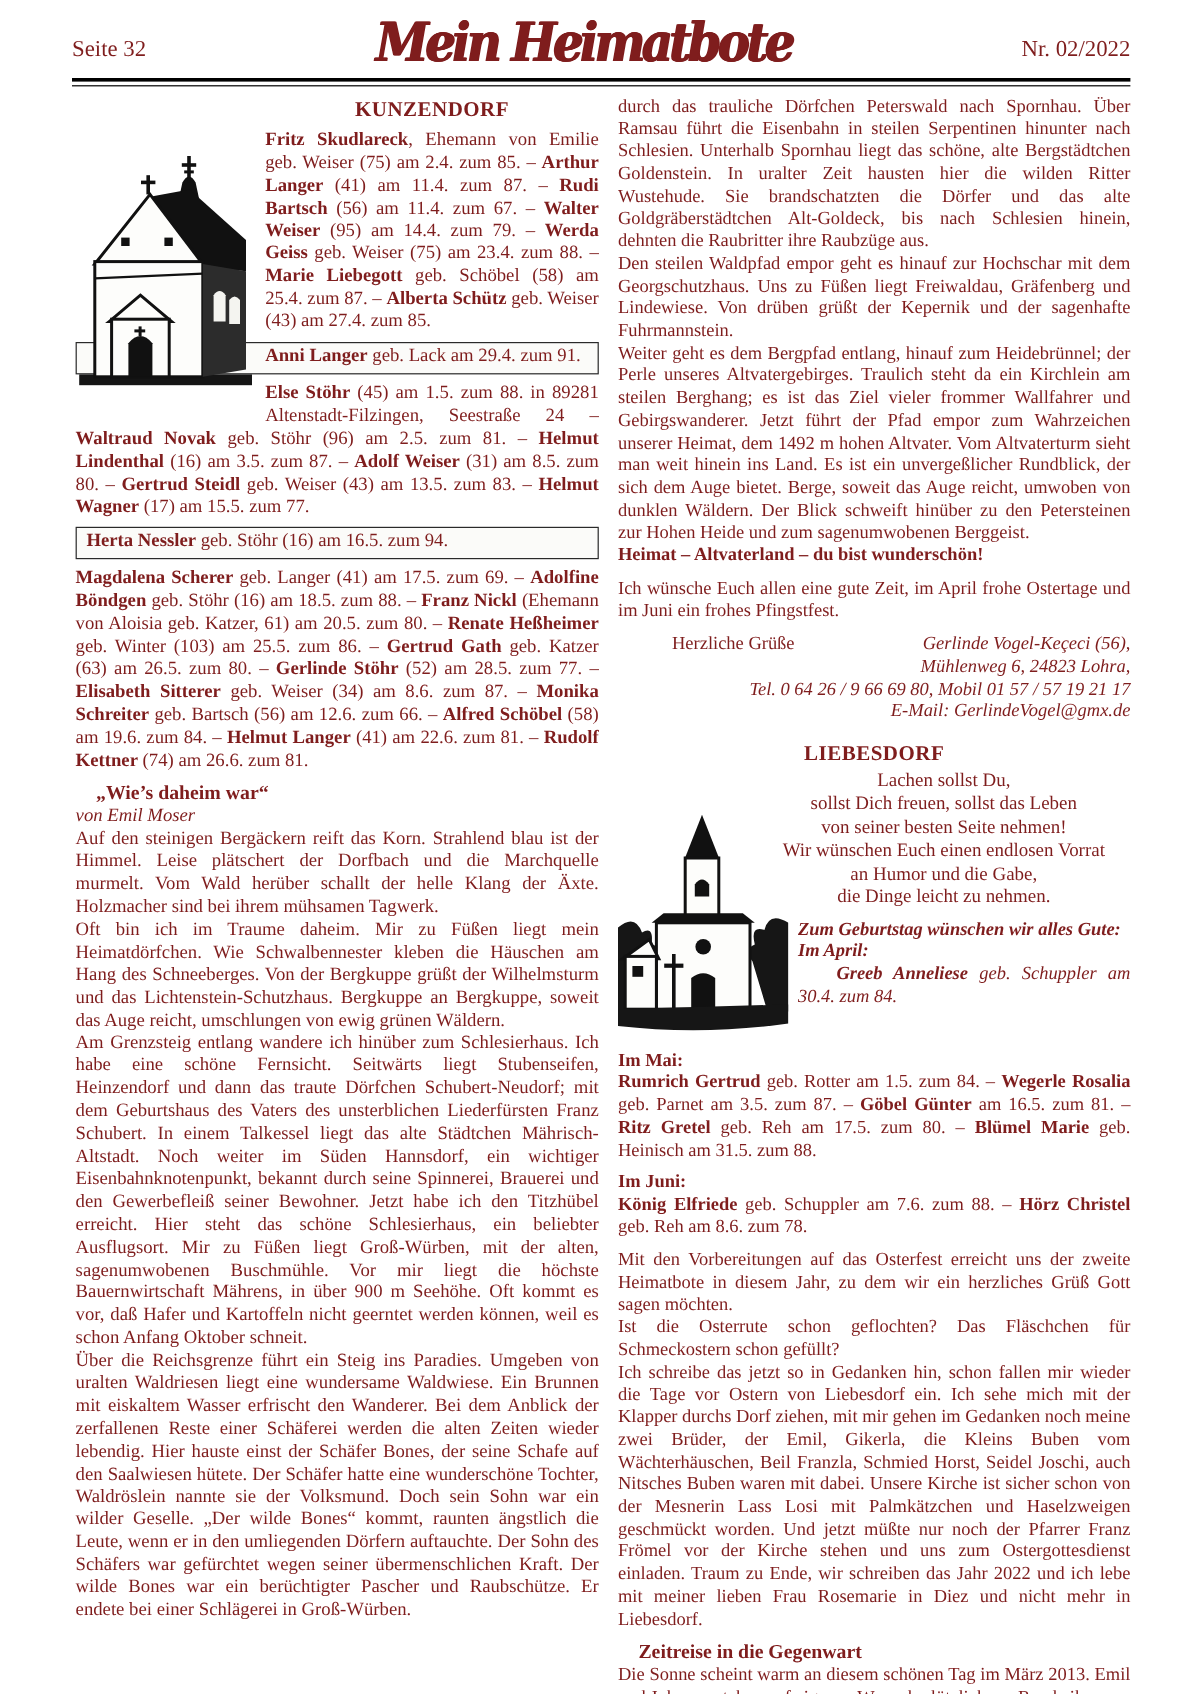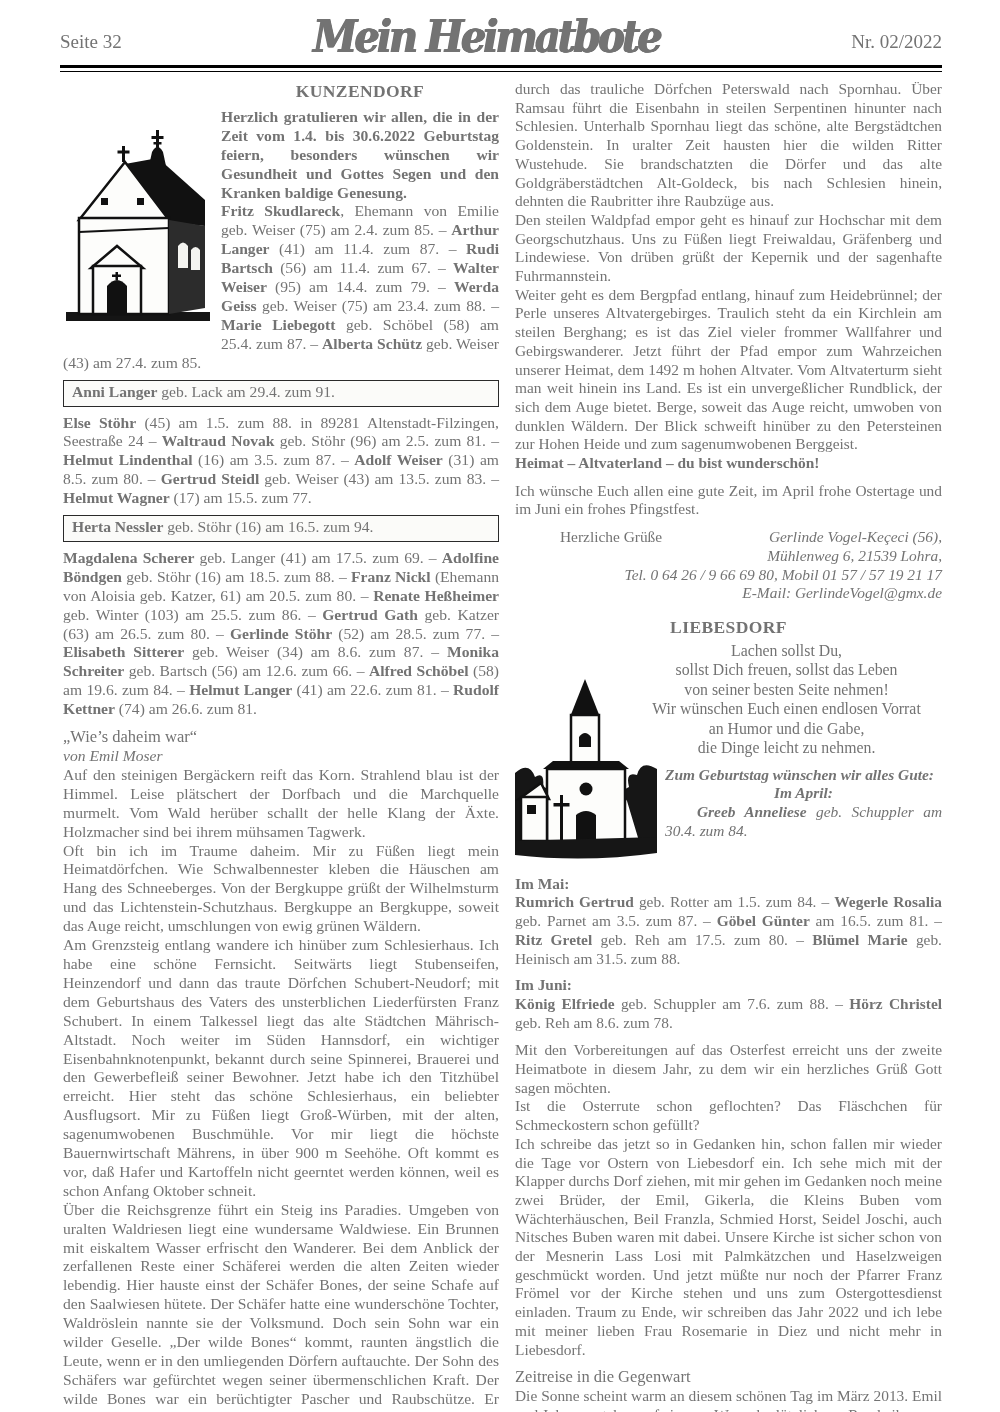--- a/index.html
+++ b/index.html
@@ -1,17 +1,17 @@
 <!DOCTYPE html>
 <html lang="de"><head>
 <meta charset="utf-8">
 <style>
   html,body { margin:0; padding:0; background:#e8e8e8; }
   .page { position:relative; width:1000px; height:1412px; margin:0 auto; background:#ffffff;
-          overflow:hidden; font-family:"Liberation Serif","DejaVu Serif",serif; color:#737373; }
+          overflow:hidden; font-family:"Liberation Serif","DejaVu Serif",serif; color:#7f1d1d; }
 
   
   .masthead-row { position:absolute; top:16px; left:60px; width:882px;
                   display:flex; justify-content:space-between; align-items:flex-end; }
   .corner-label { font-size:19px; padding-bottom:3px; }
   .masthead { font-family:"DejaVu Serif",serif; font-size:40px; font-weight:bold; font-style:italic;
               letter-spacing:-3px; line-height:1; transform:scaleY(1.12);
               text-shadow:0.7px 0 currentColor,-0.7px 0 currentColor,0 0.5px currentColor; }
   .double-rule { position:absolute; top:65px; left:60px; width:882px;
                  border-top:3px solid #000; border-bottom:1.5px solid #000; height:2.5px; }
@@ -23,21 +23,21 @@
   .col-right { width:427px; font-size:15.4px; line-height:18.7px; }
   p { margin:0; }
 
   .section-title { font-weight:bold; text-align:center; font-size:17.5px; letter-spacing:0.4px; margin:2px 0 7px; }
   .bold { font-weight:bold; }
   .byline { font-style:italic; }
 
   .church-float { float:left; width:150px; height:236px; margin:20px 8px 4px 0; }
   .jubilee-box { border:1.4px solid #2a2a2a; background:#fbfbf9; padding:2px 8px 4px; margin:7px 0; }
 
-  .article-title { font-size:16.5px; font-weight:normal; margin:9px 0 0; text-align:left; }
+  .article-title { font-size:16.5px; font-weight:bold; margin:9px 17px 0; text-align:left; }
 
   .slogan { font-weight:bold; }
   .gap-top { margin-top:9px; }
   .signoff { margin-top:9px; position:relative;margin-left:45px; }
   .greeting { position:absolute; left:0; top:0; }
   .contact { text-align:right; font-style:italic; }
 
   .l-title { margin-top:15px; margin-bottom:4px; }
   .liebesdorf-intro { position:relative; min-height:226px; }
   .church2 { position:absolute; left:0; top:36px; width:142px; height:186px; }
@@ -91,21 +91,20 @@
           <polygon points="28,168 54,146 80,168" fill="#fdfdfb" stroke="#111" stroke-width="2.5"></polygon>
           <rect x="30" y="166" width="48" height="48" fill="#fdfdfb" stroke="#111" stroke-width="2.5"></rect>
           <path d="M44 214 l0 -28 q10 -12 20 0 l0 28 Z" fill="#111"></path>
           <rect x="52.5" y="172" width="2.5" height="8" fill="#111"></rect>
           <rect x="49" y="174.5" width="9" height="2.5" fill="#111"></rect>
         </svg>
       </div>
 
       <h2 class="section-title">KUNZENDORF</h2>
 
-      <p class="bold">Herzlich gratulieren wir allen, die in der Zeit vom 1.4. bis 30.6.2022 Geburtstag feiern, besonders wünschen wir Gesundheit und Gottes Segen und den Kranken baldige Genesung.</p>
       <p><span style="font-weight: bold;">Fritz Skudlareck</span><span>, Ehemann von Emilie geb. Weiser (75) am 2.4. zum 85. – </span><span style="font-weight: bold;">Arthur Langer</span><span> (41) am 11.4. zum 87. – </span><span style="font-weight: bold;">Rudi Bartsch</span><span> (56) am 11.4. zum 67. – </span><span style="font-weight: bold;">Walter Weiser</span><span> (95) am 14.4. zum 79. – </span><span style="font-weight: bold;">Werda Geiss</span><span> geb. Weiser (75) am 23.4. zum 88. – </span><span style="font-weight: bold;">Marie Liebegott</span><span> geb. Schöbel (58) am 25.4. zum 87. – </span><span style="font-weight: bold;">Alberta Schütz</span><span> geb. Weiser (43) am 27.4. zum 85.</span></p>
 
       <div class="jubilee-box">
         <p><span style="font-weight: bold;">Anni Langer</span><span> geb. Lack am 29.4. zum 91.</span></p>
       </div>
 
       <p><span style="font-weight: bold;">Else Stöhr</span><span> (45) am 1.5. zum 88. in 89281 Altenstadt-Filzingen, Seestraße 24 – </span><span style="font-weight: bold;">Waltraud Novak</span><span> geb. Stöhr (96) am 2.5. zum 81. – </span><span style="font-weight: bold;">Helmut Lindenthal</span><span> (16) am 3.5. zum 87. – </span><span style="font-weight: bold;">Adolf Weiser</span><span> (31) am 8.5. zum 80. – </span><span style="font-weight: bold;">Gertrud Steidl</span><span> geb. Weiser (43) am 13.5. zum 83. – </span><span style="font-weight: bold;">Helmut Wagner</span><span> (17) am 15.5. zum 77.</span></p>
 
       <div class="jubilee-box">
         <p><span style="font-weight: bold;">Herta Nessler</span><span> geb. Stöhr (16) am 16.5. zum 94.</span></p>
@@ -127,21 +126,21 @@
       <p>durch das trauliche Dörfchen Peterswald nach Spornhau. Über Ramsau führt die Eisenbahn in steilen Serpentinen hinunter nach Schlesien. Unterhalb Spornhau liegt das schöne, alte Bergstädtchen Goldenstein. In uralter Zeit hausten hier die wilden Ritter Wustehude. Sie brandschatzten die Dörfer und das alte Goldgräberstädtchen Alt-Goldeck, bis nach Schlesien hinein, dehnten die Raubritter ihre Raubzüge aus.</p>
       <p>Den steilen Waldpfad empor geht es hinauf zur Hochschar mit dem Georgschutzhaus. Uns zu Füßen liegt Freiwaldau, Gräfenberg und Lindewiese. Von drüben grüßt der Kepernik und der sagenhafte Fuhrmannstein.</p>
       <p>Weiter geht es dem Bergpfad entlang, hinauf zum Heidebrünnel; der Perle unseres Altvatergebirges. Traulich steht da ein Kirchlein am steilen Berghang; es ist das Ziel vieler frommer Wallfahrer und Gebirgswanderer. Jetzt führt der Pfad empor zum Wahrzeichen unserer Heimat, dem 1492 m hohen Altvater. Vom Altvaterturm sieht man weit hinein ins Land. Es ist ein unvergeßlicher Rundblick, der sich dem Auge bietet. Berge, soweit das Auge reicht, umwoben von dunklen Wäldern. Der Blick schweift hinüber zu den Petersteinen zur Hohen Heide und zum sagenumwobenen Berggeist.</p>
       <p class="slogan">Heimat – Altvaterland – du bist wunderschön!</p>
       <p class="gap-top">Ich wünsche Euch allen eine gute Zeit, im April frohe Ostertage und im Juni ein frohes Pfingstfest.</p>
 
       <div class="signoff">
         <span class="greeting">Herzliche Grüße</span>
         <div class="contact">
           <div>Gerlinde Vogel-Keçeci (56),</div>
-          <div>Mühlenweg 6, 21539 Lohra,</div>
+          <div>Mühlenweg 6, 24823 Lohra,</div>
           <div>Tel. 0 64 26 / 9 66 69 80, Mobil 01 57 / 57 19 21 17</div>
           <div>E-Mail: GerlindeVogel@gmx.de</div>
         </div>
       </div>
 
       <h2 class="section-title l-title">LIEBESDORF</h2>
 
       <div class="liebesdorf-intro">
         <div class="church2">
           <svg viewBox="0 0 142 186">
@@ -172,21 +171,21 @@
         <div class="poem">
           <div>Lachen sollst Du,</div>
           <div>sollst Dich freuen, sollst das Leben</div>
           <div>von seiner besten Seite nehmen!</div>
           <div>Wir wünschen Euch einen endlosen Vorrat</div>
           <div>an Humor und die Gabe,</div>
           <div>die Dinge leicht zu nehmen.</div>
         </div>
         <div class="beside">
           <p class="bold" style="text-align:left">Zum Geburtstag wünschen wir alles Gute:</p>
-          <p class="bold" style="text-align:center">Im April:</p>
+          <p class="bold" style="text-align:left">Im April:</p>
           <p><span style="font-weight: bold; margin-left: 32px;">Greeb Anneliese</span><span> geb. Schuppler am 30.4. zum 84.</span></p>
         </div>
       </div>
 
       <p class="month-label">Im Mai:</p>
       <p><span style="font-weight: bold;">Rumrich Gertrud</span><span> geb. Rotter am 1.5. zum 84. – </span><span style="font-weight: bold;">Wegerle Rosalia</span><span> geb. Parnet am 3.5. zum 87. – </span><span style="font-weight: bold;">Göbel Günter</span><span> am 16.5. zum 81. – </span><span style="font-weight: bold;">Ritz Gretel</span><span> geb. Reh am 17.5. zum 80. – </span><span style="font-weight: bold;">Blümel Marie</span><span> geb. Heinisch am 31.5. zum 88.</span></p>
 
       <p class="month-label">Im Juni:</p>
       <p><span style="font-weight: bold;">König Elfriede</span><span> geb. Schuppler am 7.6. zum 88. – </span><span style="font-weight: bold;">Hörz Christel</span><span> geb. Reh am 8.6. zum 78.</span></p>
 

